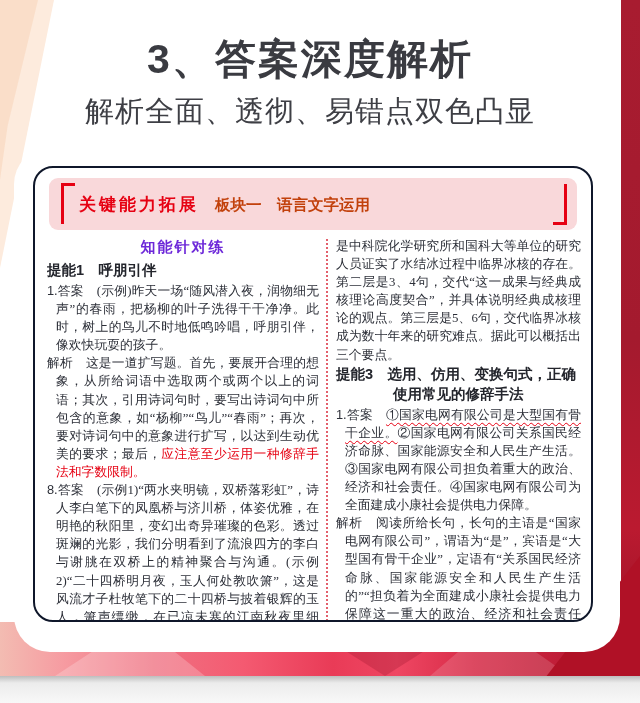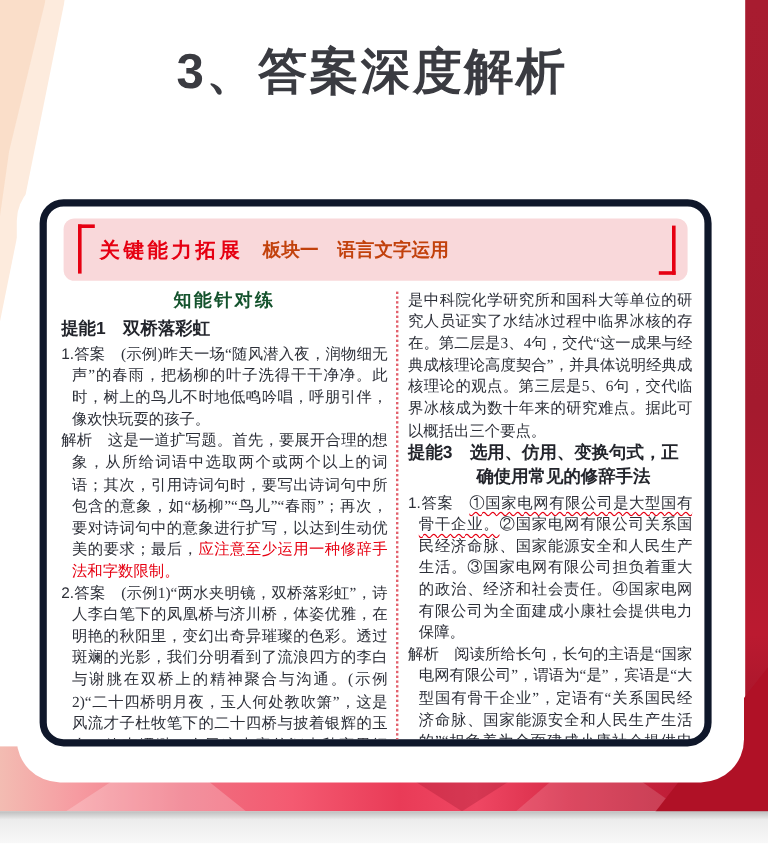--- a/index.html
+++ b/index.html
@@ -35,40 +35,40 @@
       clip-path:polygon(0 100%,45% 0,100% 100%);}
   .wedge{position:absolute;right:0;top:556px;width:95px;height:122px;background:#b01126;
       clip-path:polygon(100% 0,100% 100%,0 100%);}
   .gray-strip{position:absolute;left:0;top:676px;width:640px;height:27px;
       background:linear-gradient(180deg,#bdbdbd 0px,#ececec 7px,#f8f8f8 100%);}
 
   
   .card-outer{position:absolute;left:14px;top:148px;width:606px;height:504px;
       background:#ffffff;border-radius:36px;}
   .card{position:absolute;left:33px;top:166px;width:560px;height:456px;box-sizing:border-box;
-      background:#ffffff;border:6px solid #0f172a;border-radius:20px;overflow:hidden;}
+      background:#ffffff;border:2px solid #0f172a;border-radius:20px;overflow:hidden;}
 
   
   .header-box{margin:10px 14px 0 14px;height:52px;background:#f9d8da;border-radius:9px;
       display:flex;align-items:center;padding:0 10px 0 12px;box-sizing:border-box;}
   .bracket-open{width:11px;height:38px;border-left:3px solid #e60012;border-top:3px solid #e60012;
       align-self:flex-start;margin:5px 4px 0 0;}
   .bracket-close{width:11px;height:38px;border-right:3px solid #e60012;border-bottom:3px solid #e60012;
       align-self:flex-end;margin:0 0 5px 4px;margin-left:auto;}
   .header-tag{color:#e60012;font-weight:bold;font-size:17px;letter-spacing:3px;margin-right:16px;white-space:nowrap;}
   .header-lines{color:#c2410c;font-weight:bold;font-size:15.5px;line-height:23px;white-space:nowrap;}
 
   
   .cols{display:flex;margin:7px 10px 0 12px;height:388px;}
   .col{box-sizing:border-box;overflow:hidden;}
   .col-left{width:279px;padding-right:7px;}
   .col-right{flex:1;padding-left:8px;}
   .divider{border-left:2px dotted #e2606c;margin-top:2px;}
 
-  .h-section{color:#14532d;font-weight:bold;font-size:15px;letter-spacing:2px;
+  .h-section{color:#6d28d9;font-weight:bold;font-size:15px;letter-spacing:2px;
       text-align:center;margin:0 0 3px 0;line-height:20px;}
   .h-tineng{font-weight:bold;font-size:14.5px;color:#23252c;line-height:20px;margin:0 0 2px 0;}
   .h-hang{padding-left:57px;text-indent:-57px;}
   .h-tizu{font-weight:bold;font-size:14px;color:#23252c;line-height:20px;margin:0 0 1px 0;}
 
   .para{font-family:"Liberation Serif","DejaVu Serif",serif;font-size:12.8px;line-height:18.1px;
       color:#2c2f38;text-align:justify;word-break:break-all;margin:0;
       padding-left:9px;text-indent:-9px;}
   .para.plain{padding-left:0;text-indent:0;}
   .run-bold{font-family:"Liberation Sans","DejaVu Sans",sans-serif;font-weight:normal;}
@@ -79,20 +79,21 @@
 </head>
 <body>
 
 <div class="page">
 
   <div class="deco-a"></div>
   <div class="deco-b"></div>
   <div class="right-strip"></div>
 
   <div class="title">3、答案深度解析</div>
+  <div class="subtitle">解析全面、透彻、易错点双色凸显</div>
 
   <div class="band"></div>
   <div class="facet f1"></div>
   <div class="facet f2"></div>
   <div class="facet f3"></div>
   <div class="wedge"></div>
   <div class="gray-strip"></div>
 
   <div class="card-outer"></div>
 
@@ -103,24 +104,24 @@
       <div class="header-tag">关键能力拓展</div>
       <div class="header-lines">
         <div>板块一　语言文字运用</div>
       </div>
       <div class="bracket-close"></div>
     </div>
 
     <div class="cols">
       <div class="col col-left" id="col-left">
           <div class="h-section">知能针对练</div>
-          <div class="h-tineng">提能1　双桥落彩虹</div>
+          <div class="h-tineng">提能1　呼朋引伴</div>
           <p class="para"><span class="run-bold">1.答案</span><span>　(示例)昨天一场“随风潜入夜，润物细无声”的春雨，把杨柳的叶子洗得干干净净。此时，树上的鸟儿不时地低鸣吟唱，呼朋引伴，像欢快玩耍的孩子。</span></p>
           <p class="para"><span class="run-bold">解析</span><span>　这是一道扩写题。首先，要展开合理的想象，从所给词语中选取两个或两个以上的词语；其次，引用诗词句时，要写出诗词句中所包含的意象，如“杨柳”“鸟儿”“春雨”；再次，要对诗词句中的意象进行扩写，以达到生动优美的要求；最后，</span><span class="run-red">应注意至少运用一种修辞手法和字数限制。</span></p>
-          <p class="para"><span class="run-bold">2.答案</span><span>　(示例1)“两水夹明镜，双桥落彩虹”，诗人李白笔下的凤凰桥与济川桥，体姿优雅，在明艳的秋阳里，变幻出奇异璀璨的色彩。透过斑斓的光影，我们分明看到了流浪四方的李白与谢朓在双桥上的精神聚合与沟通。(示例2)“二十四桥明月夜，玉人何处教吹箫”，这是风流才子杜牧笔下的二十四桥与披着银辉的玉人，箫声缥缈，在已凉未寒的江南秋夜里细语。透过皎洁的月光，我们分明感受到了杜牧对老友韩绰的调侃和对重聚的向往。</span></p>
+          <p class="para"><span class="run-bold">8.答案</span><span>　(示例1)“两水夹明镜，双桥落彩虹”，诗人李白笔下的凤凰桥与济川桥，体姿优雅，在明艳的秋阳里，变幻出奇异璀璨的色彩。透过斑斓的光影，我们分明看到了流浪四方的李白与谢朓在双桥上的精神聚合与沟通。(示例2)“二十四桥明月夜，玉人何处教吹箫”，这是风流才子杜牧笔下的二十四桥与披着银辉的玉人，箫声缥缈，在已凉未寒的江南秋夜里细语。透过皎洁的月光，我们分明感受到了杜牧对老友韩绰的调侃和对重聚的向往。</span></p>
         </div>
       <div class="divider"></div>
       <div class="col col-right" id="col-right">
           <p class="para plain"><span>是中科院化学研究所和国科大等单位的研究人员证实了水结冰过程中临界冰核的存在。第二层是3、4句，交代“这一成果与经典成核理论高度契合”，并具体说明经典成核理论的观点。第三层是5、6句，交代临界冰核成为数十年来的研究难点。据此可以概括出三个要点。</span></p>
           <div class="h-tineng h-hang">提能3　选用、仿用、变换句式，正确使用常见的修辞手法</div>
           <p class="para"><span class="run-bold">1.答案</span><span>　</span><span class="run-wavy">①国家电网有限公司是大型国有骨干企业。</span><span>②国家电网有限公司关系国民经济命脉、国家能源安全和人民生产生活。③国家电网有限公司担负着重大的政治、经济和社会责任。④国家电网有限公司为全面建成小康社会提供电力保障。</span></p>
           <p class="para"><span class="run-bold">解析</span><span>　阅读所给长句，长句的主语是“国家电网有限公司”，谓语为“是”，宾语是“大型国有骨干企业”，定语有“关系国民经济命脉、国家能源安全和人民生产生活的”“担负着为全面建成小康社会提供电力保障这一重大的政治、经济和社会责任的”。改写句子时，第一个短句应是长句的主干：国家电网有限公司是大型国有骨干企业。其他三个短句只需要将长句中的三个定语添加主语“国家电网有限公司”，并增删个别词语即可。</span></p>
         </div>
     </div>
 

